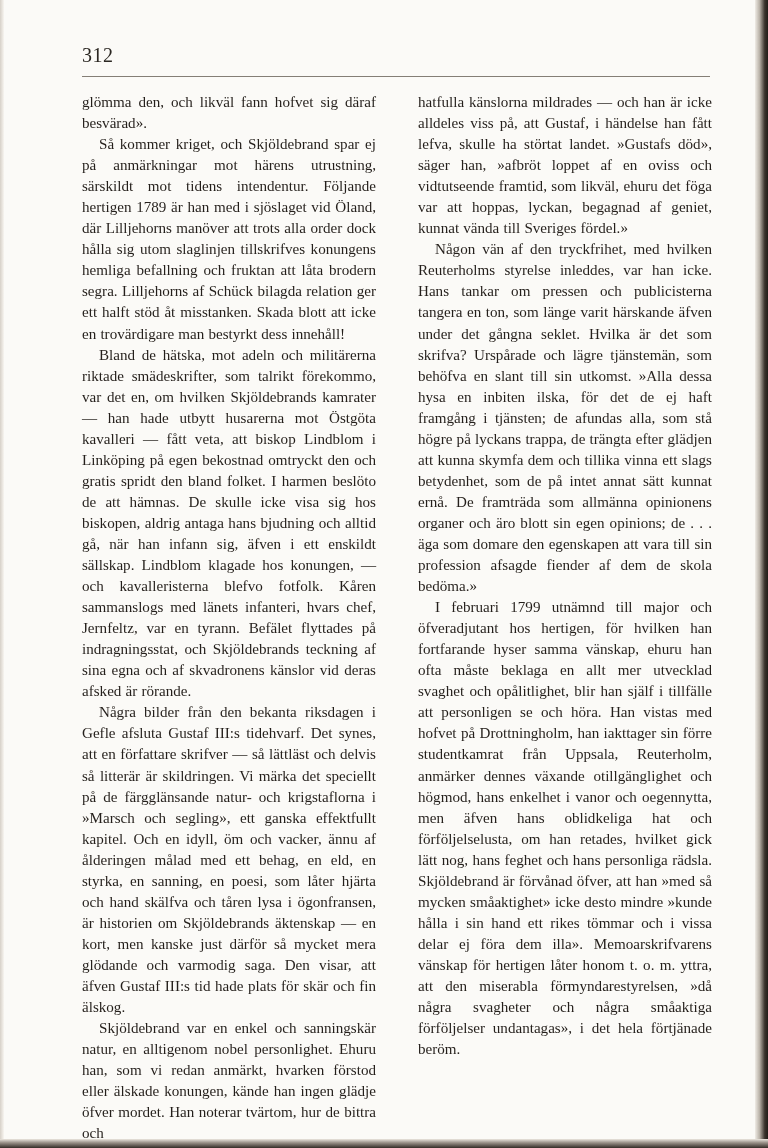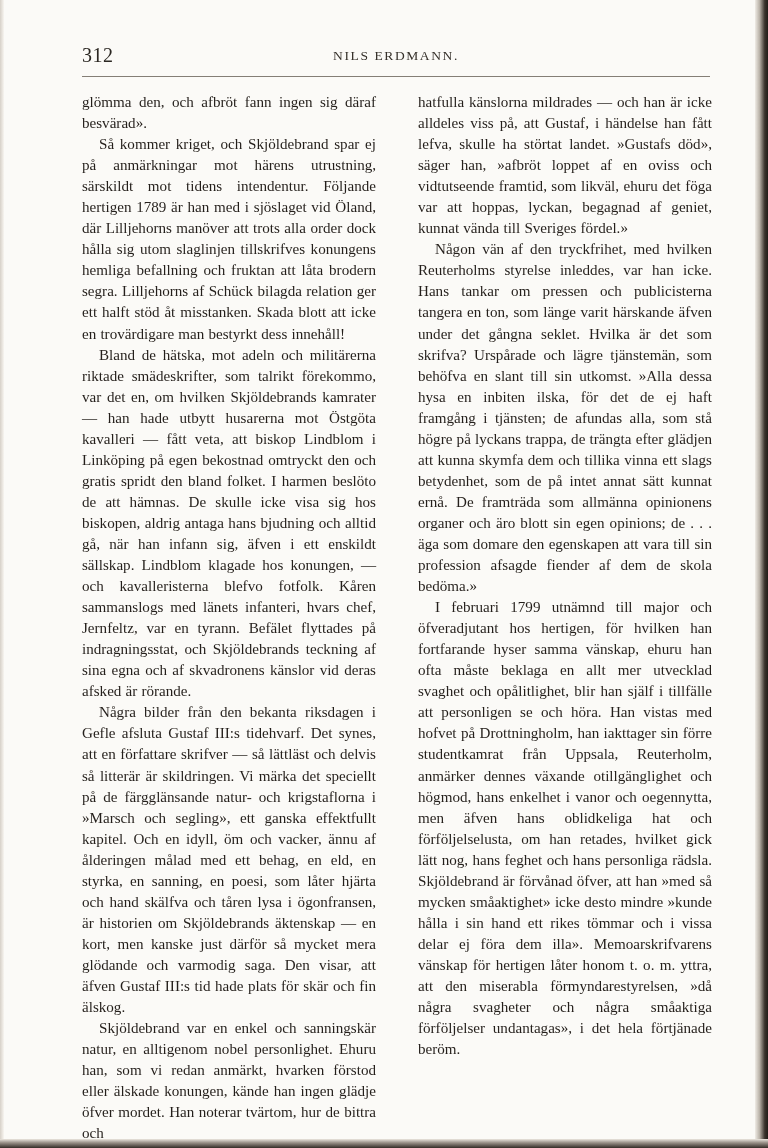--- a/index.html
+++ b/index.html
@@ -112,28 +112,27 @@
 </style>
 </head>
 <body>
 
 <div class="page">
 
   <div class="scan-edge-left"></div>
 
   <div class="header">
     <div class="folio">312</div>
-    <div class="running-title">NILS ERDMANN.</div>
   </div>
   <div class="header-rule"></div>
 
   <div class="columns">
 
     <div class="col">
-      <p>glömma den, och afbröt fann ingen sig däraf besvärad».</p>
+      <p>glömma den, och likväl fann hofvet sig däraf besvärad».</p>
       <p class="indent">Så kommer kriget, och Skjöldebrand spar ej på anmärkningar mot härens utrustning, särskildt mot tidens intendentur. Följande hertigen 1789 är han med i sjöslaget vid Öland, där Lilljehorns manöver att trots alla order dock hålla sig utom slaglinjen tillskrifves konungens hemliga befallning och fruktan att låta brodern segra. Lilljehorns af Schück bilagda relation ger ett halft stöd åt misstanken. Skada blott att icke en trovärdigare man bestyrkt dess innehåll!</p>
       <p class="indent">Bland de hätska, mot adeln och militärerna riktade smädeskrifter, som talrikt förekommo, var det en, om hvilken Skjöldebrands kamrater — han hade utbytt husarerna mot Östgöta kavalleri — fått veta, att biskop Lindblom i Linköping på egen bekostnad omtryckt den och gratis spridt den bland folket. I harmen beslöto de att hämnas. De skulle icke visa sig hos biskopen, aldrig antaga hans bjudning och alltid gå, när han infann sig, äfven i ett enskildt sällskap. Lindblom klagade hos konungen, — och kavalleristerna blefvo fotfolk. Kåren sammanslogs med länets infanteri, hvars chef, Jernfeltz, var en tyrann. Befälet flyttades på indragningsstat, och Skjöldebrands teckning af sina egna och af skvadronens känslor vid deras afsked är rörande.</p>
       <p class="indent">Några bilder från den bekanta riksdagen i Gefle afsluta Gustaf III:s tidehvarf. Det synes, att en författare skrifver — så lättläst och delvis så litterär är skildringen. Vi märka det speciellt på de färgglänsande natur- och krigstaflorna i »Marsch och segling», ett ganska effektfullt kapitel. Och en idyll, öm och vacker, ännu af ålderingen målad med ett behag, en eld, en styrka, en sanning, en poesi, som låter hjärta och hand skälfva och tåren lysa i ögonfransen, är historien om Skjöldebrands äktenskap — en kort, men kanske just därför så mycket mera glödande och varmodig saga. Den visar, att äfven Gustaf III:s tid hade plats för skär och fin älskog.</p>
       <p class="indent last-full">Skjöldebrand var en enkel och sanningskär natur, en alltigenom nobel personlighet. Ehuru han, som vi redan anmärkt, hvarken förstod eller älskade konungen, kände han ingen glädje öfver mordet. Han noterar tvärtom, hur de bittra och</p>
     </div>
 
     <div class="col">
       <p>hatfulla känslorna mildrades — och han är icke alldeles viss på, att Gustaf, i händelse han fått lefva, skulle ha störtat landet. »Gustafs död», säger han, »afbröt loppet af en oviss och vidtutseende framtid, som likväl, ehuru det föga var att hoppas, lyckan, begagnad af geniet, kunnat vända till Sveriges fördel.»</p>
       <p class="indent">Någon vän af den tryckfrihet, med hvilken Reuterholms styrelse inleddes, var han icke. Hans tankar om pressen och publicisterna tangera en ton, som länge varit härskande äfven under det gångna seklet. Hvilka är det som skrifva? Urspårade och lägre tjänstemän, som behöfva en slant till sin utkomst. »Alla dessa hysa en inbiten ilska, för det de ej haft framgång i tjänsten; de afundas alla, som stå högre på lyckans trappa, de trängta efter glädjen att kunna skymfa dem och tillika vinna ett slags betydenhet, som de på intet annat sätt kunnat ernå. De framträda som allmänna opinionens organer och äro blott sin egen opinions; de . . . äga som domare den egenskapen att vara till sin profession afsagde fiender af dem de skola bedöma.»</p>
       <p class="indent">I februari 1799 utnämnd till major och öfveradjutant hos hertigen, för hvilken han fortfarande hyser samma vänskap, ehuru han ofta måste beklaga en allt mer utvecklad svaghet och opålitlighet, blir han själf i tillfälle att personligen se och höra. Han vistas med hofvet på Drottningholm, han iakttager sin förre studentkamrat från Uppsala, Reuterholm, anmärker dennes växande otillgänglighet och högmod, hans enkelhet i vanor och oegennytta, men äfven hans oblidkeliga hat och förföljelselusta, om han retades, hvilket gick lätt nog, hans feghet och hans personliga rädsla. Skjöldebrand är förvånad öfver, att han »med så mycken småaktighet» icke desto mindre »kunde hålla i sin hand ett rikes tömmar och i vissa delar ej föra dem illa». Memoarskrifvarens vänskap för hertigen låter honom t. o. m. yttra, att den miserabla förmyndarestyrelsen, »då några svagheter och några småaktiga förföljelser undantagas», i det hela förtjänade beröm.</p>

